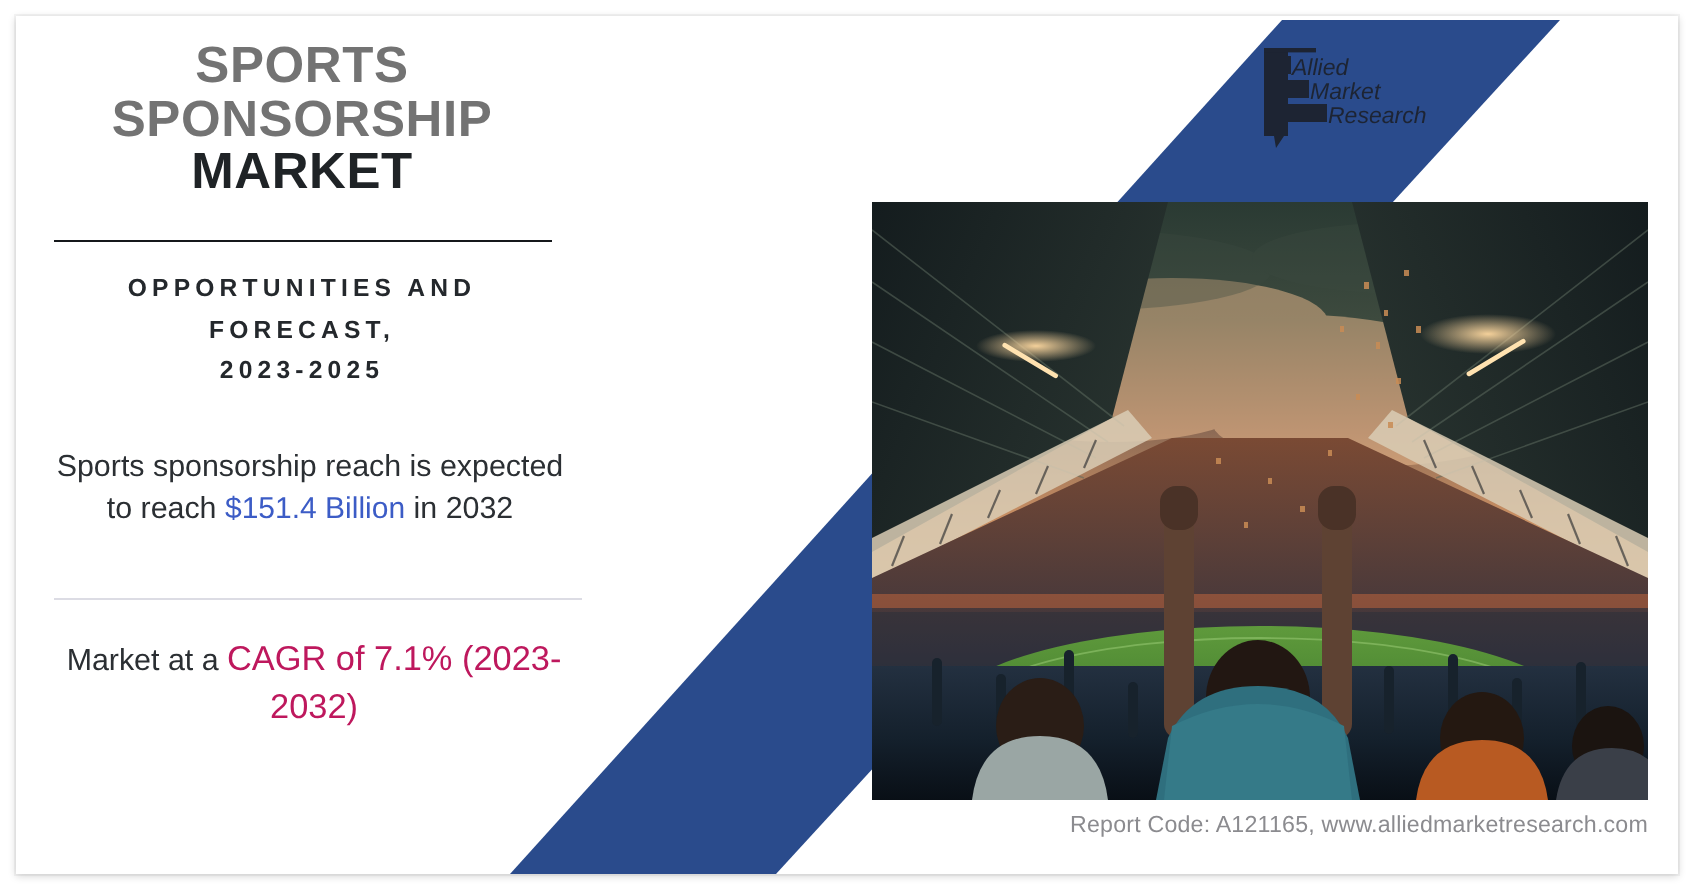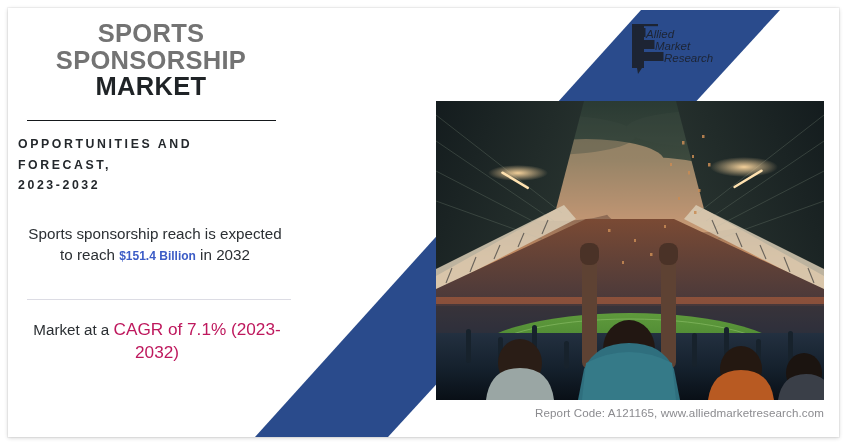--- a/index.html
+++ b/index.html
@@ -66,41 +66,42 @@
     width: 249px;
     height: 0;
     border-top: 1.6px solid #15181b;
   }
 
   #subtitle-block {
     position: absolute;
     left: 10px;
     top: 126px;
     width: 266px;
+    text-align: center;
     color: #24282c;
     font-size: 12.3px;
     font-weight: bold;
     letter-spacing: 2.6px;
     line-height: 20.5px;
   }
 
   #stat-block {
     position: absolute;
     left: 14px;
     top: 215px;
     width: 266px;
     text-align: center;
     font-size: 15.2px;
     line-height: 21px;
     color: #2b2f33;
   }
   .stat-em {
     color: #3c5cc6;
-    font-weight: bold;
-    font-size: 12px;
+    font-weight: normal;
+    font-size: 15px;
   }
 
   #stat-rule {
     position: absolute;
     left: 19px;
     top: 291px;
     width: 264px;
     height: 0;
     border-top: 1.2px solid #dcdce4;
   }
@@ -170,21 +171,21 @@
       <span class="title-line title-blue">SPORTS</span>
       <span class="title-line title-blue">SPONSORSHIP</span>
       <span class="title-line title-dark">MARKET</span>
     </div>
 
     <div id="title-rule"></div>
 
     <div id="subtitle-block">
       <div>OPPORTUNITIES AND</div>
       <div>FORECAST,</div>
-      <div>2023-2032</div>
+      <div>2023-2025</div>
     </div>
 
     <div id="stat-block">
       <span>Sports sponsorship reach is expected to reach </span><span class="stat-em">$151.4 Billion</span><span> in 2032</span>
     </div>
 
     <div id="stat-rule"></div>
 
     <div id="cagr-block">
       <span>Market at a </span><span class="cagr-em">CAGR of 7.1% (2023-2032)</span>

